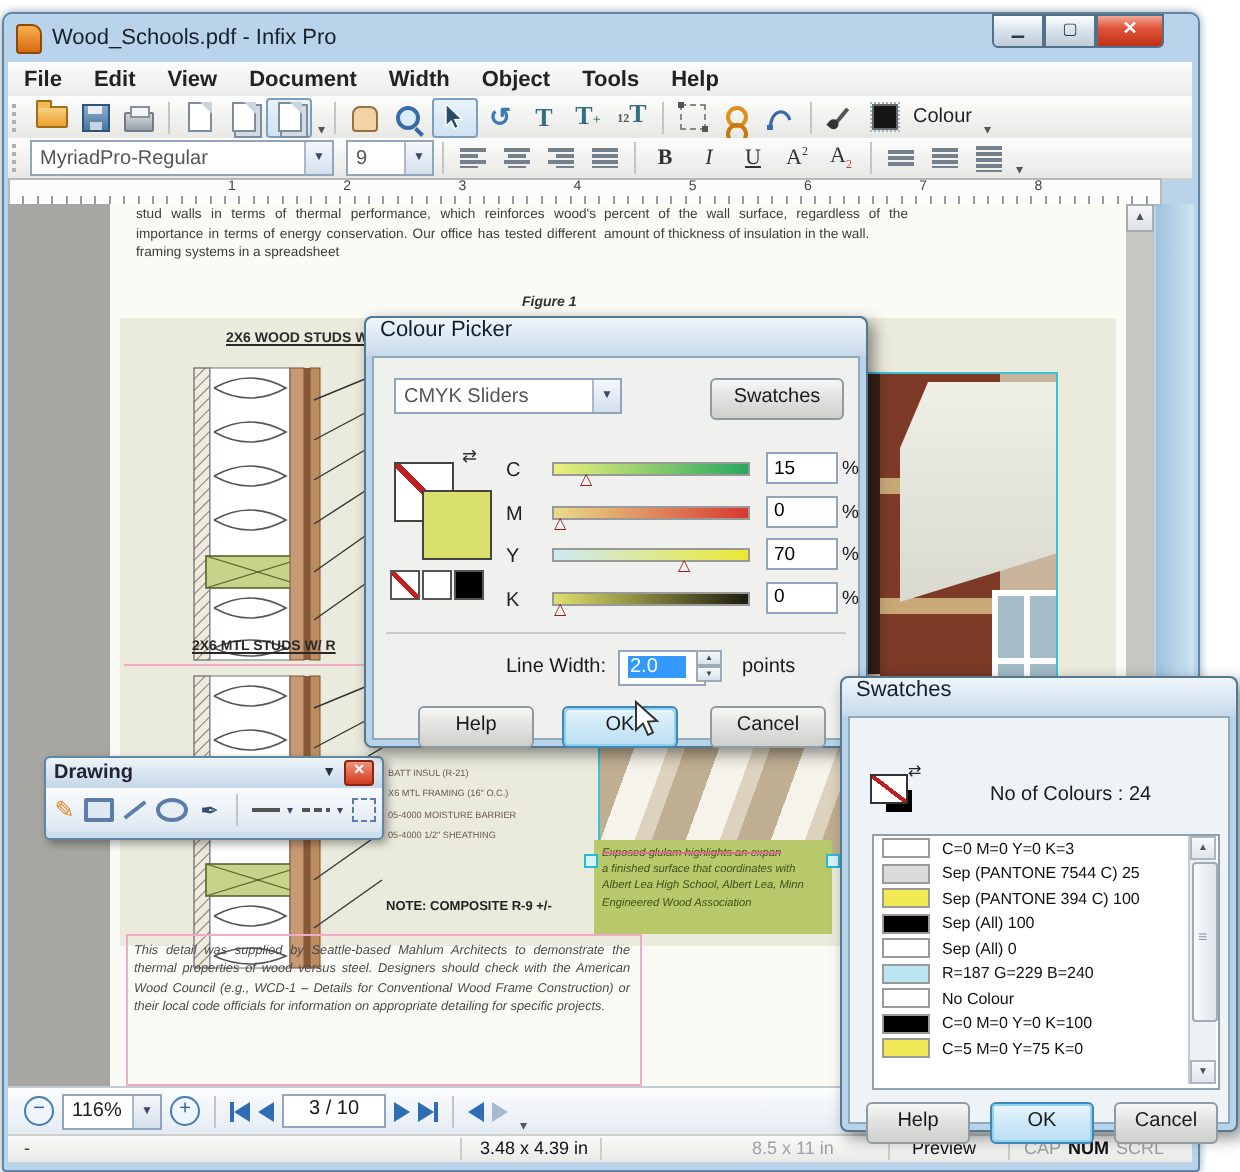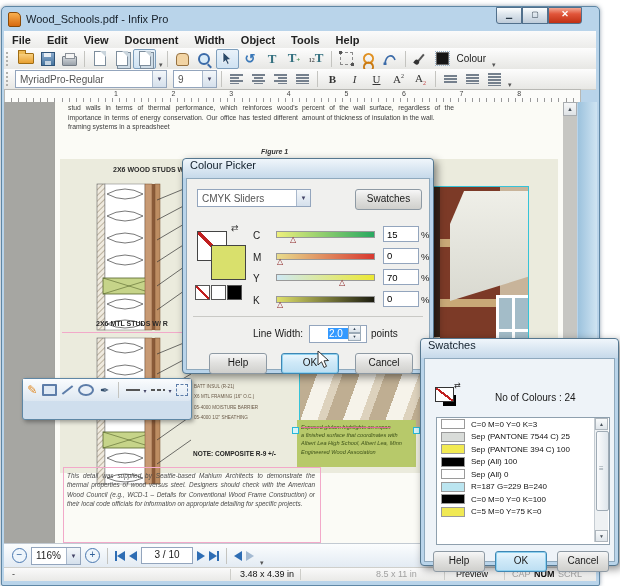--- a/index.html
+++ b/index.html
@@ -171,21 +171,21 @@
   .track-m{background:linear-gradient(to right,#e8dc8c,#d83830);}
   .track-y{background:linear-gradient(to right,#cfe9f4,#ece833);}
   .track-k{background:linear-gradient(to right,#dfe06a,#1c1c10);}
   .sthumb{position:absolute;top:4px;font-size:8px;color:#8b2020;line-height:8px;}
   .sval{position:absolute;left:196px;top:-1px;width:28px;height:14px;border:1px solid #93a5bd;background:#fff;
         font-size:9.5px;font-family:"Liberation Sans",sans-serif;padding:0 3px;}
   .spct{position:absolute;left:234px;top:2px;font-size:9.5px;}
   .hr{position:absolute;left:6px;right:6px;top:137px;border-top:1px solid #c9c9c5;}
   .lwlab{position:absolute;left:66px;top:149px;font-size:10px;}
   .lwbox{position:absolute;left:122px;top:146px;width:38px;height:16px;border:1px solid #93a5bd;background:#fff;
-         font-size:10px;line-height:15px;padding-left:18px;}
+         font-size:10px;line-height:15px;padding-left:4px;}
   .lwbox .sel{background:#3399ff;color:#fff;padding:0 14px 0 1px;}
   .spin{position:absolute;left:161px;top:146px;width:13px;height:16px;display:flex;flex-direction:column;}
   .spin span{flex:1;background:linear-gradient(#f6f8fa,#d9e2ea);border:1px solid #9cabb8;font-size:4px;
          text-align:center;line-height:6px;color:#345;}
   .ptslab{position:absolute;left:184px;top:149px;font-size:10px;}
 
   
   .sw-icon-front{position:absolute;left:10px;top:28px;width:17px;height:13px;background:#fff;border:1px solid #333;
       background-image:linear-gradient(to top right,transparent 45%,#c02020 45%,#c02020 55%,transparent 55%);z-index:2;}
   .sw-icon-back{position:absolute;left:18px;top:36px;width:13px;height:11px;background:#000;}
@@ -484,20 +484,25 @@
     <div class="vscroll">
       <div class="vbtn" style="top:0">▲</div>
       <div class="vthumb" style="top:385px;height:54px"></div>
       <div class="vbtn" style="bottom:0">▼</div>
     </div>
   </div>
 
   <div class="abs rightglass"></div>
 
   <div class="abs drawtb">
+    <div class="dtitle">
+      <span>Drawing</span>
+      <span style="margin-left:auto;font-size:7px;color:#234">▼</span>
+      <span class="dclose" style="margin-left:4px">✕</span>
+    </div>
     <div class="dtools">
       <span class="tbtn">
           <span class="t-pencil">✎</span>
         </span>
       <span class="tbtn">
           <span class="t-rect"></span>
         </span>
       <span class="tbtn">
           <span class="t-line"></span>
         </span>
@@ -616,20 +621,24 @@
             <span class="swchip" style="background: rgb(0, 0, 0);"></span>
             <span class="swlab">Sep (All) 100</span>
           </div>
           <div class="swrow">
             <span class="swchip" style="background: rgb(255, 255, 255);"></span>
             <span class="swlab">Sep (All) 0</span>
           </div>
           <div class="swrow">
             <span class="swchip" style="background: rgb(187, 229, 240);"></span>
             <span class="swlab">R=187 G=229 B=240</span>
+          </div>
+          <div class="swrow">
+            <span class="swchip" style="background: rgb(255, 255, 255);"></span>
+            <span class="swlab">No Colour</span>
           </div>
           <div class="swrow">
             <span class="swchip" style="background: rgb(0, 0, 0);"></span>
             <span class="swlab">C=0 M=0 Y=0 K=100</span>
           </div>
           <div class="swrow">
             <span class="swchip" style="background: rgb(240, 233, 84);"></span>
             <span class="swlab">C=5 M=0 Y=75 K=0</span>
           </div>
         </div>

